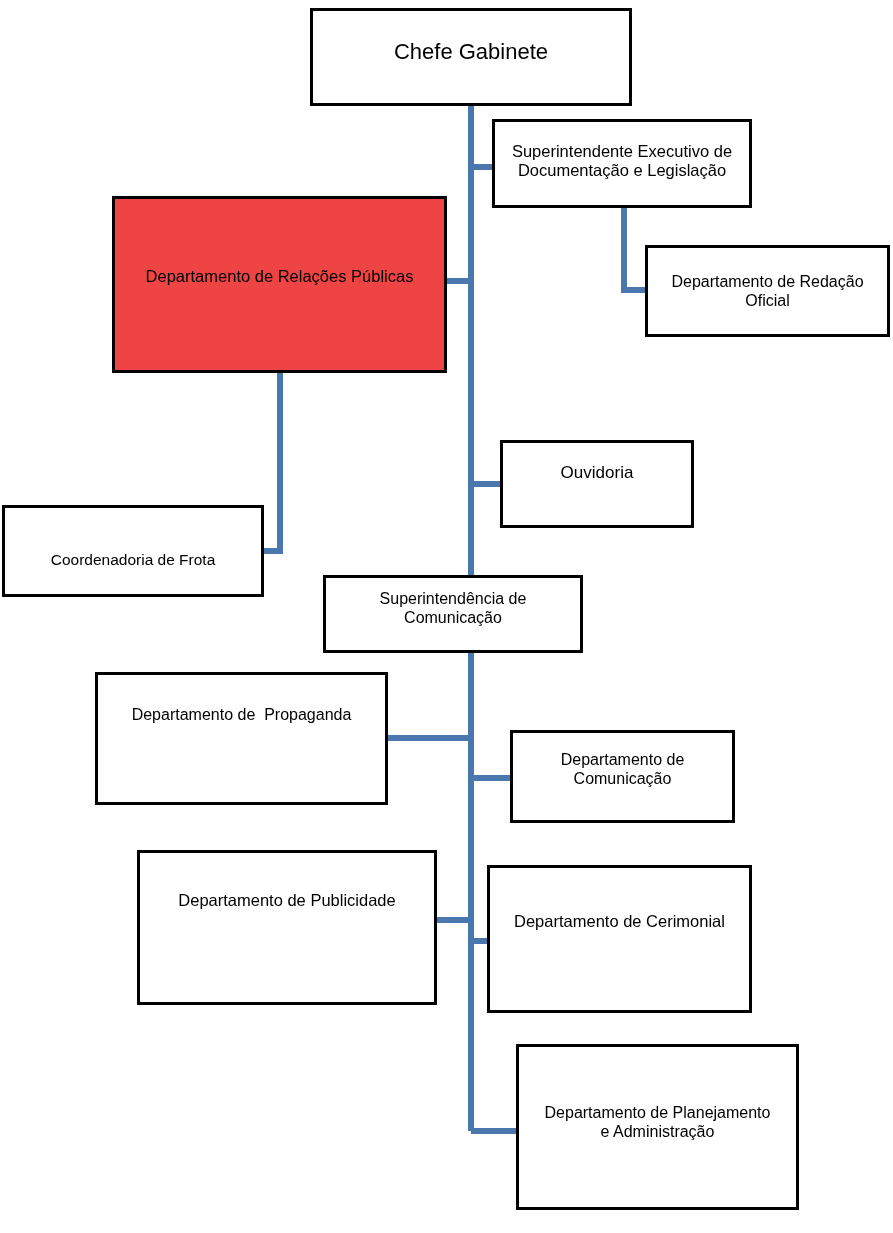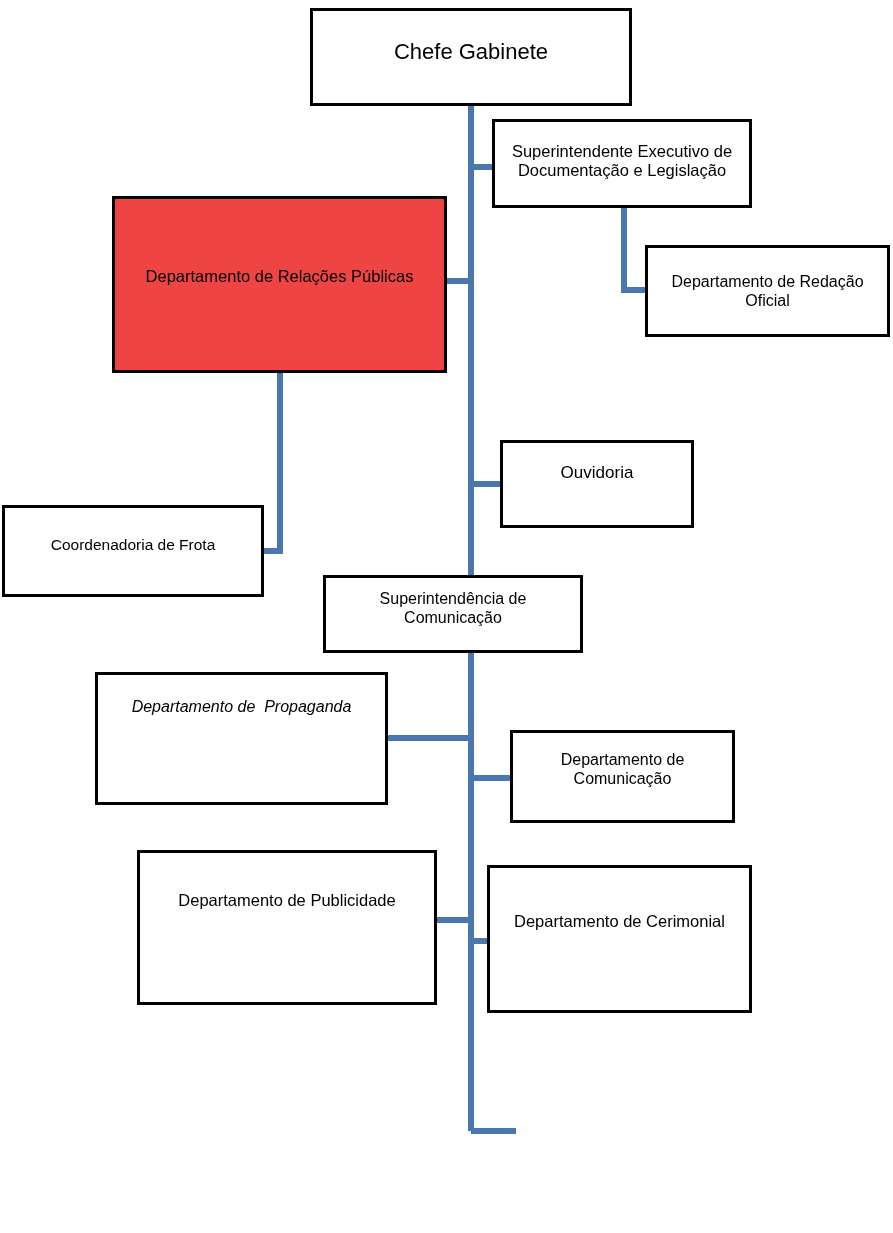--- a/index.html
+++ b/index.html
@@ -59,22 +59,22 @@
   #node-ouvidoria        { left:500px; top:440px;  width:194px; height:88px;  font-size:17px; }
   #node-supcom           { left:323px; top:575px;  width:260px; height:78px;  font-size:16px; }
   #node-propaganda       { left:95px;  top:672px;  width:293px; height:133px; font-size:16px; }
   #node-comunicacao      { left:510px; top:730px;  width:225px; height:93px;  font-size:16px; }
   #node-publicidade      { left:137px; top:842px;  width:300px; height:155px; font-size:16.5px; }
   #node-cerimonial       { left:487px; top:865px;  width:265px; height:148px; font-size:16.5px; }
   #node-planejamento     { left:516px; top:1044px; width:283px; height:166px; font-size:16px; }
 
   
   #node-relacoes    .node-label { padding-top: 68px; }
-  #node-frota       .node-label { padding-top: 28px; }
-  #node-propaganda  .node-label { padding-top: 23px; font-style: italic; }
+  #node-frota       .node-label { padding-top: 43px; }
+  #node-propaganda  .node-label { padding-top: 31px; }
   #node-comunicacao .node-label { padding-top: 18px; }
   #node-publicidade .node-label { padding-top: 38px; }
   #node-cerimonial  .node-label { padding-top: 44px; }
   #node-planejamento .node-label { padding-top: 57px; }
   #node-supcom      .node-label { padding-top: 12px; }
   #node-superintendente .node-label { padding-top: 20px; }
   #node-redacao     .node-label { padding-top: 25px; }
   #node-ouvidoria   .node-label { padding-top: 20px; }
   #node-chefe       .node-label { padding-top: 28px; }
 </style>
@@ -155,14 +155,18 @@
   </div>
 
   <div class="node v-upper" id="node-publicidade" style="border-color: rgb(0, 0, 0); background: rgb(255, 255, 255); margin-top: 8px;">
     <span class="node-label">Departamento de Publicidade</span>
   </div>
 
   <div class="node v-upper" id="node-cerimonial" style="border-color: rgb(0, 0, 0); background: rgb(255, 255, 255);">
     <span class="node-label">Departamento de Cerimonial</span>
   </div>
 
+  <div class="node v-upper" id="node-planejamento" style="border-color: rgb(0, 0, 0); background: rgb(255, 255, 255);">
+    <span class="node-label">Departamento de Planejamento
+e Administração</span>
+  </div>
 
 </div>
 
 </body></html>

